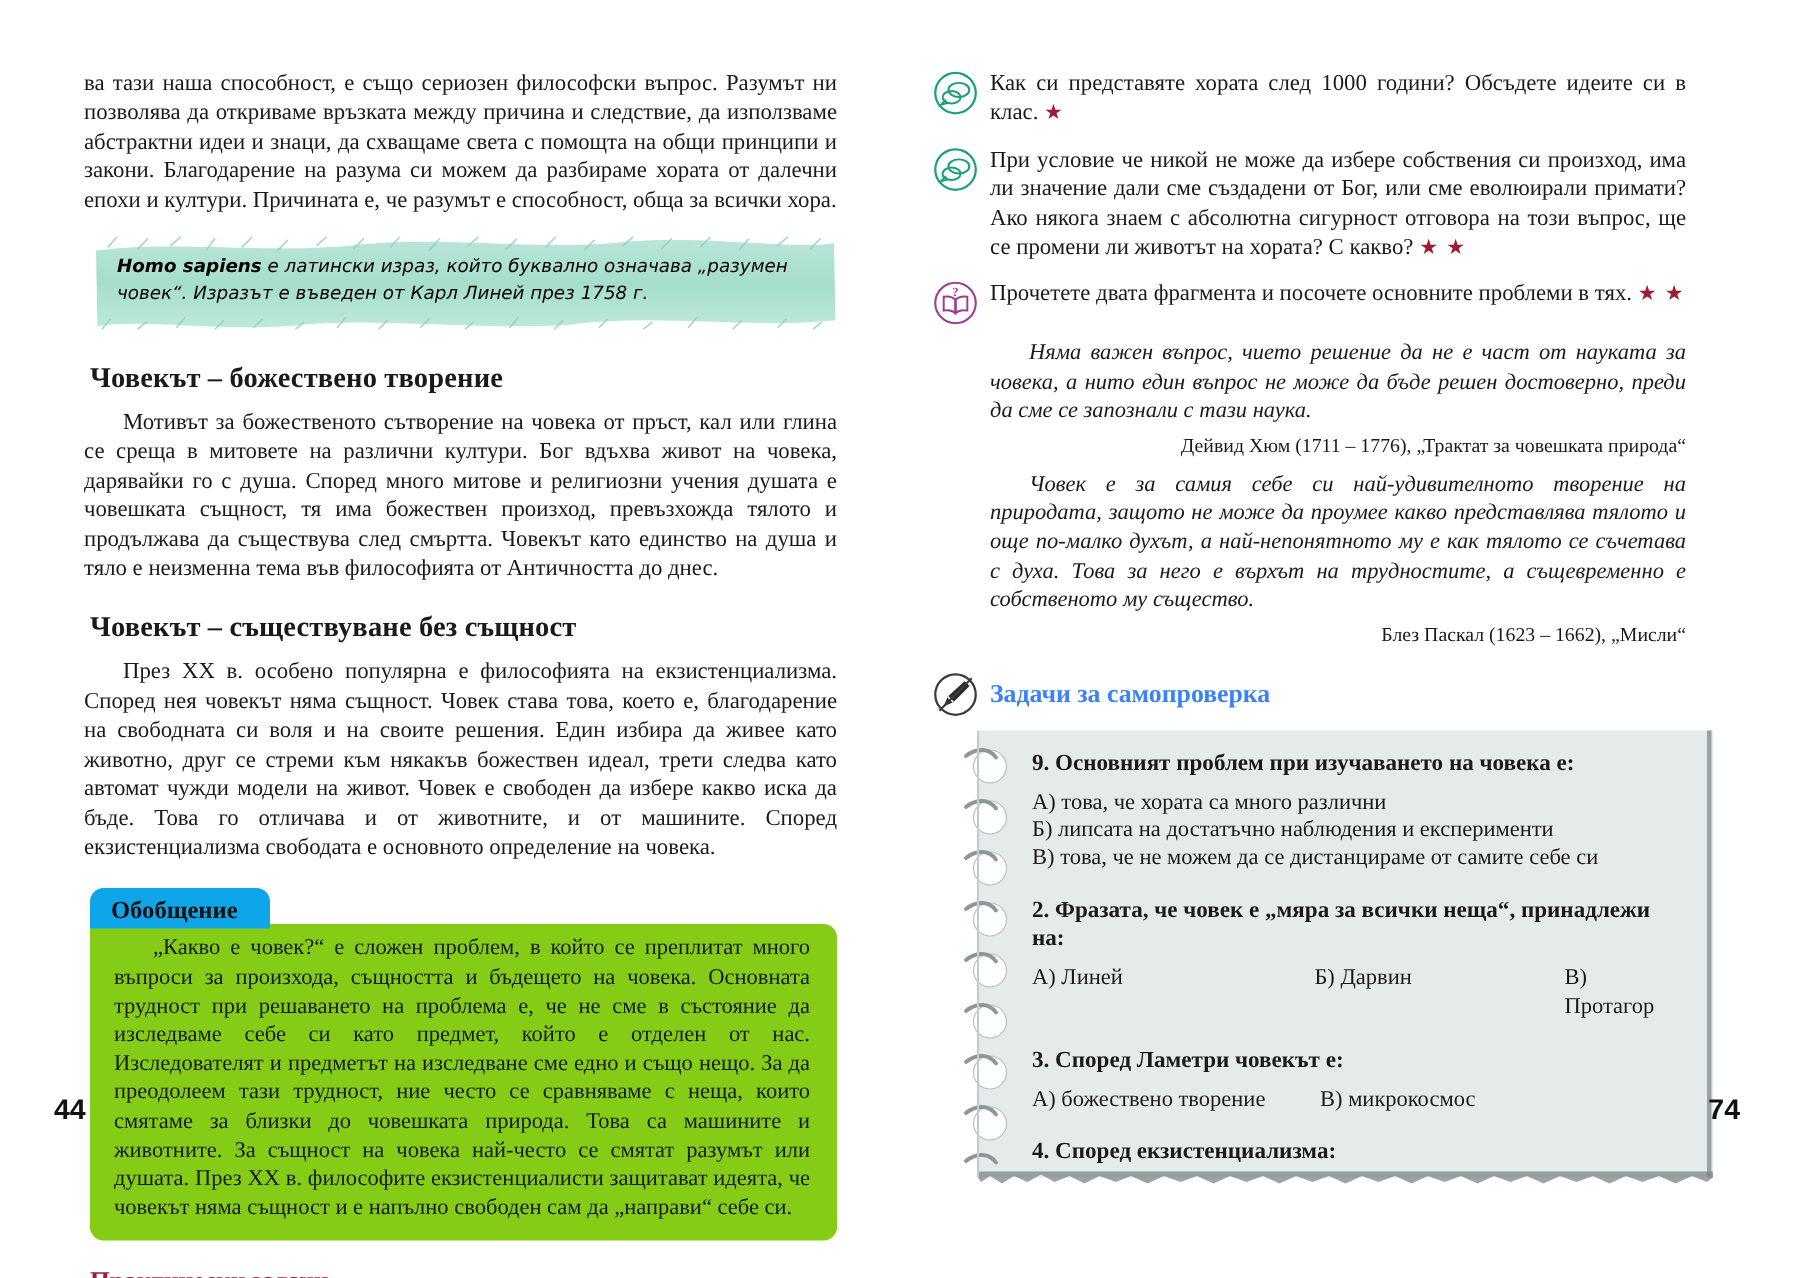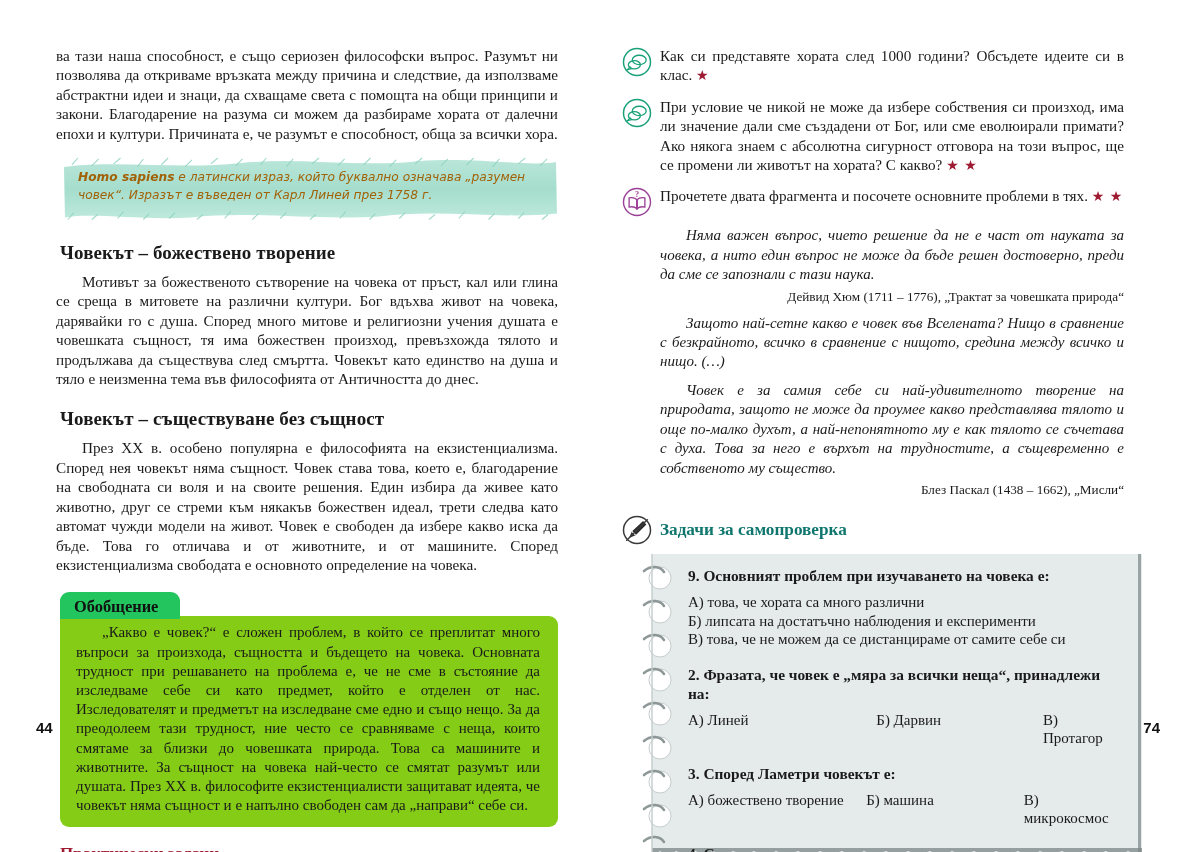--- a/index.html
+++ b/index.html
@@ -66,34 +66,34 @@
     left: 0; top: 0; right: 0; bottom: 0;
     z-index: 0;
   }
   .brush-note .brush-text {
     position: relative;
     z-index: 2;
     font-family: "DejaVu Sans", sans-serif;
     font-style: italic;
     font-size: 12.2px;
     line-height: 17.5px;
-    color: #a16207;
+    color: #000000;
   }
   .brush-text b { font-weight: bold; font-style: italic; }
 
   
   .summary-wrap {
     position: relative;
     margin: 18px 0 0 4px;
   }
   .summary-tab {
     position: relative;
     z-index: 3;
     display: inline-block;
-    background: #22c55e;
+    background: #0ea5e9;
     border-radius: 9px 9px 0 0;
     padding: 5px 22px 2px 14px;
     font-size: 16.4px;
     font-weight: bold;
     color: #111;
     margin-left: 0;
   }
   .summary-body {
     position: relative;
     z-index: 2;
@@ -147,21 +147,21 @@
     margin: 9px 0 0 38px;
   }
   .quote-src {
     font-style: normal;
     font-size: 13.2px;
     text-align: right;
     margin: 4px 0 0 38px;
   }
 
   h3.quiz-head {
-    color: #0f766e;
+    color: #3b82f6;
     font-size: 17.2px;
     font-weight: bold;
     margin: 0;
     line-height: 30px;
   }
   .quiz-head-row {
     display: flex;
     align-items: center;
     margin: 17px 0 7px 0;
   }
@@ -199,22 +199,22 @@
   .q-opts-inline {
     display: flex;
     font-size: 15px;
     line-height: 18.6px;
   }
   .q-opts-inline span:nth-child(1) { width: 192px; }
   .q-opts-inline span:nth-child(2) { width: 170px; }
 
   .page-num {
     position: absolute;
-    bottom: 40px;
-    font-size: 15px;
+    bottom: 24px;
+    font-size: 19px;
     font-weight: bold;
     font-family: "Liberation Sans", sans-serif;
     color: #111;
   }
   .page-num.left { left: 36px; }
   .page-num.right { right: 40px; }
 </style>
 </head>
 <body>
 
@@ -325,24 +325,23 @@
         <path d="M16 13.6 C18.4 11.2 21.6 11.0 24.4 11.6 L24.4 21.4 C21.6 20.8 18.4 21.0 16 23.2 Z" fill="none" stroke="#9b3e96" stroke-width="1.4"></path>
         <path d="M16 13.4 L16 23.2" stroke="#9b3e96" stroke-width="1.3"></path>
         <text x="16" y="11" font-size="9" font-family="Liberation Serif, serif" font-weight="bold" fill="#9b3e96" text-anchor="middle">?</text>
       </svg>
       <div class="txt"><span>Прочетете двата фрагмента и посочете основните проблеми в тях.</span> <span class="star">★ ★</span></div>
     </div>
 
     <div class="quote">Няма важен въпрос, чието решение да не е част от науката за човека, а нито един въпрос не може да бъде решен достоверно, преди да сме се запознали с тази наука.</div>
     <div class="quote-src">Дейвид Хюм (1711 – 1776), „Трактат за човешката природа“</div>
 
-    <div class="quote">Защото най-сетне какво е човек във Вселената? Нищо в сравнение с безкрайното, всичко в сравнение с нищото, средина между всичко и нищо. (…)</div>
 
     <div class="quote">Човек е за самия себе си най-удивителното творение на природата, защото не може да проумее какво представлява тялото и още по-малко духът, а най-непонятното му е как тялото се съчетава с духа. Това за него е върхът на трудностите, а същевременно е собственото му същество.</div>
-    <div class="quote-src">Блез Паскал (1438 – 1662), „Мисли“</div>
+    <div class="quote-src">Блез Паскал (1623 – 1662), „Мисли“</div>
 
     <div class="quiz-head-row">
       <svg class="ico" viewBox="0 0 32 32">
         <circle cx="16" cy="16" r="14.4" fill="none" stroke="#3a3a3a" stroke-width="1.6"></circle>
         <path d="M7.5 24.5 L10.5 17.5 L22.5 6.5 L26 10 L14.5 21.5 Z" fill="#2b2b2b"></path>
         <path d="M10.5 17.5 L14.5 21.5" stroke="#ffffff" stroke-width="1.2"></path>
         <path d="M4.5 27.5 L27.5 4.5" stroke="#3a3a3a" stroke-width="1.5"></path>
       </svg>
       <h3 class="quiz-head">Задачи за самопроверка</h3>
     </div>
@@ -392,21 +391,20 @@
             <span>А) Линей</span>
             <span>Б) Дарвин</span>
             <span>В) Протагор</span>
           </div>
         </div>
 
         <div class="q-block">
           <div class="q-title">3. Според Ламетри човекът е:</div>
           <div class="q-opts-inline">
             <span>А) божествено творение</span>
-            <span>Б) машина</span>
             <span>В) микрокосмос</span>
           </div>
         </div>
 
         <div class="q-block">
           <div class="q-title">4. Според екзистенциализма:</div>
 
         </div>
 
       </div>

